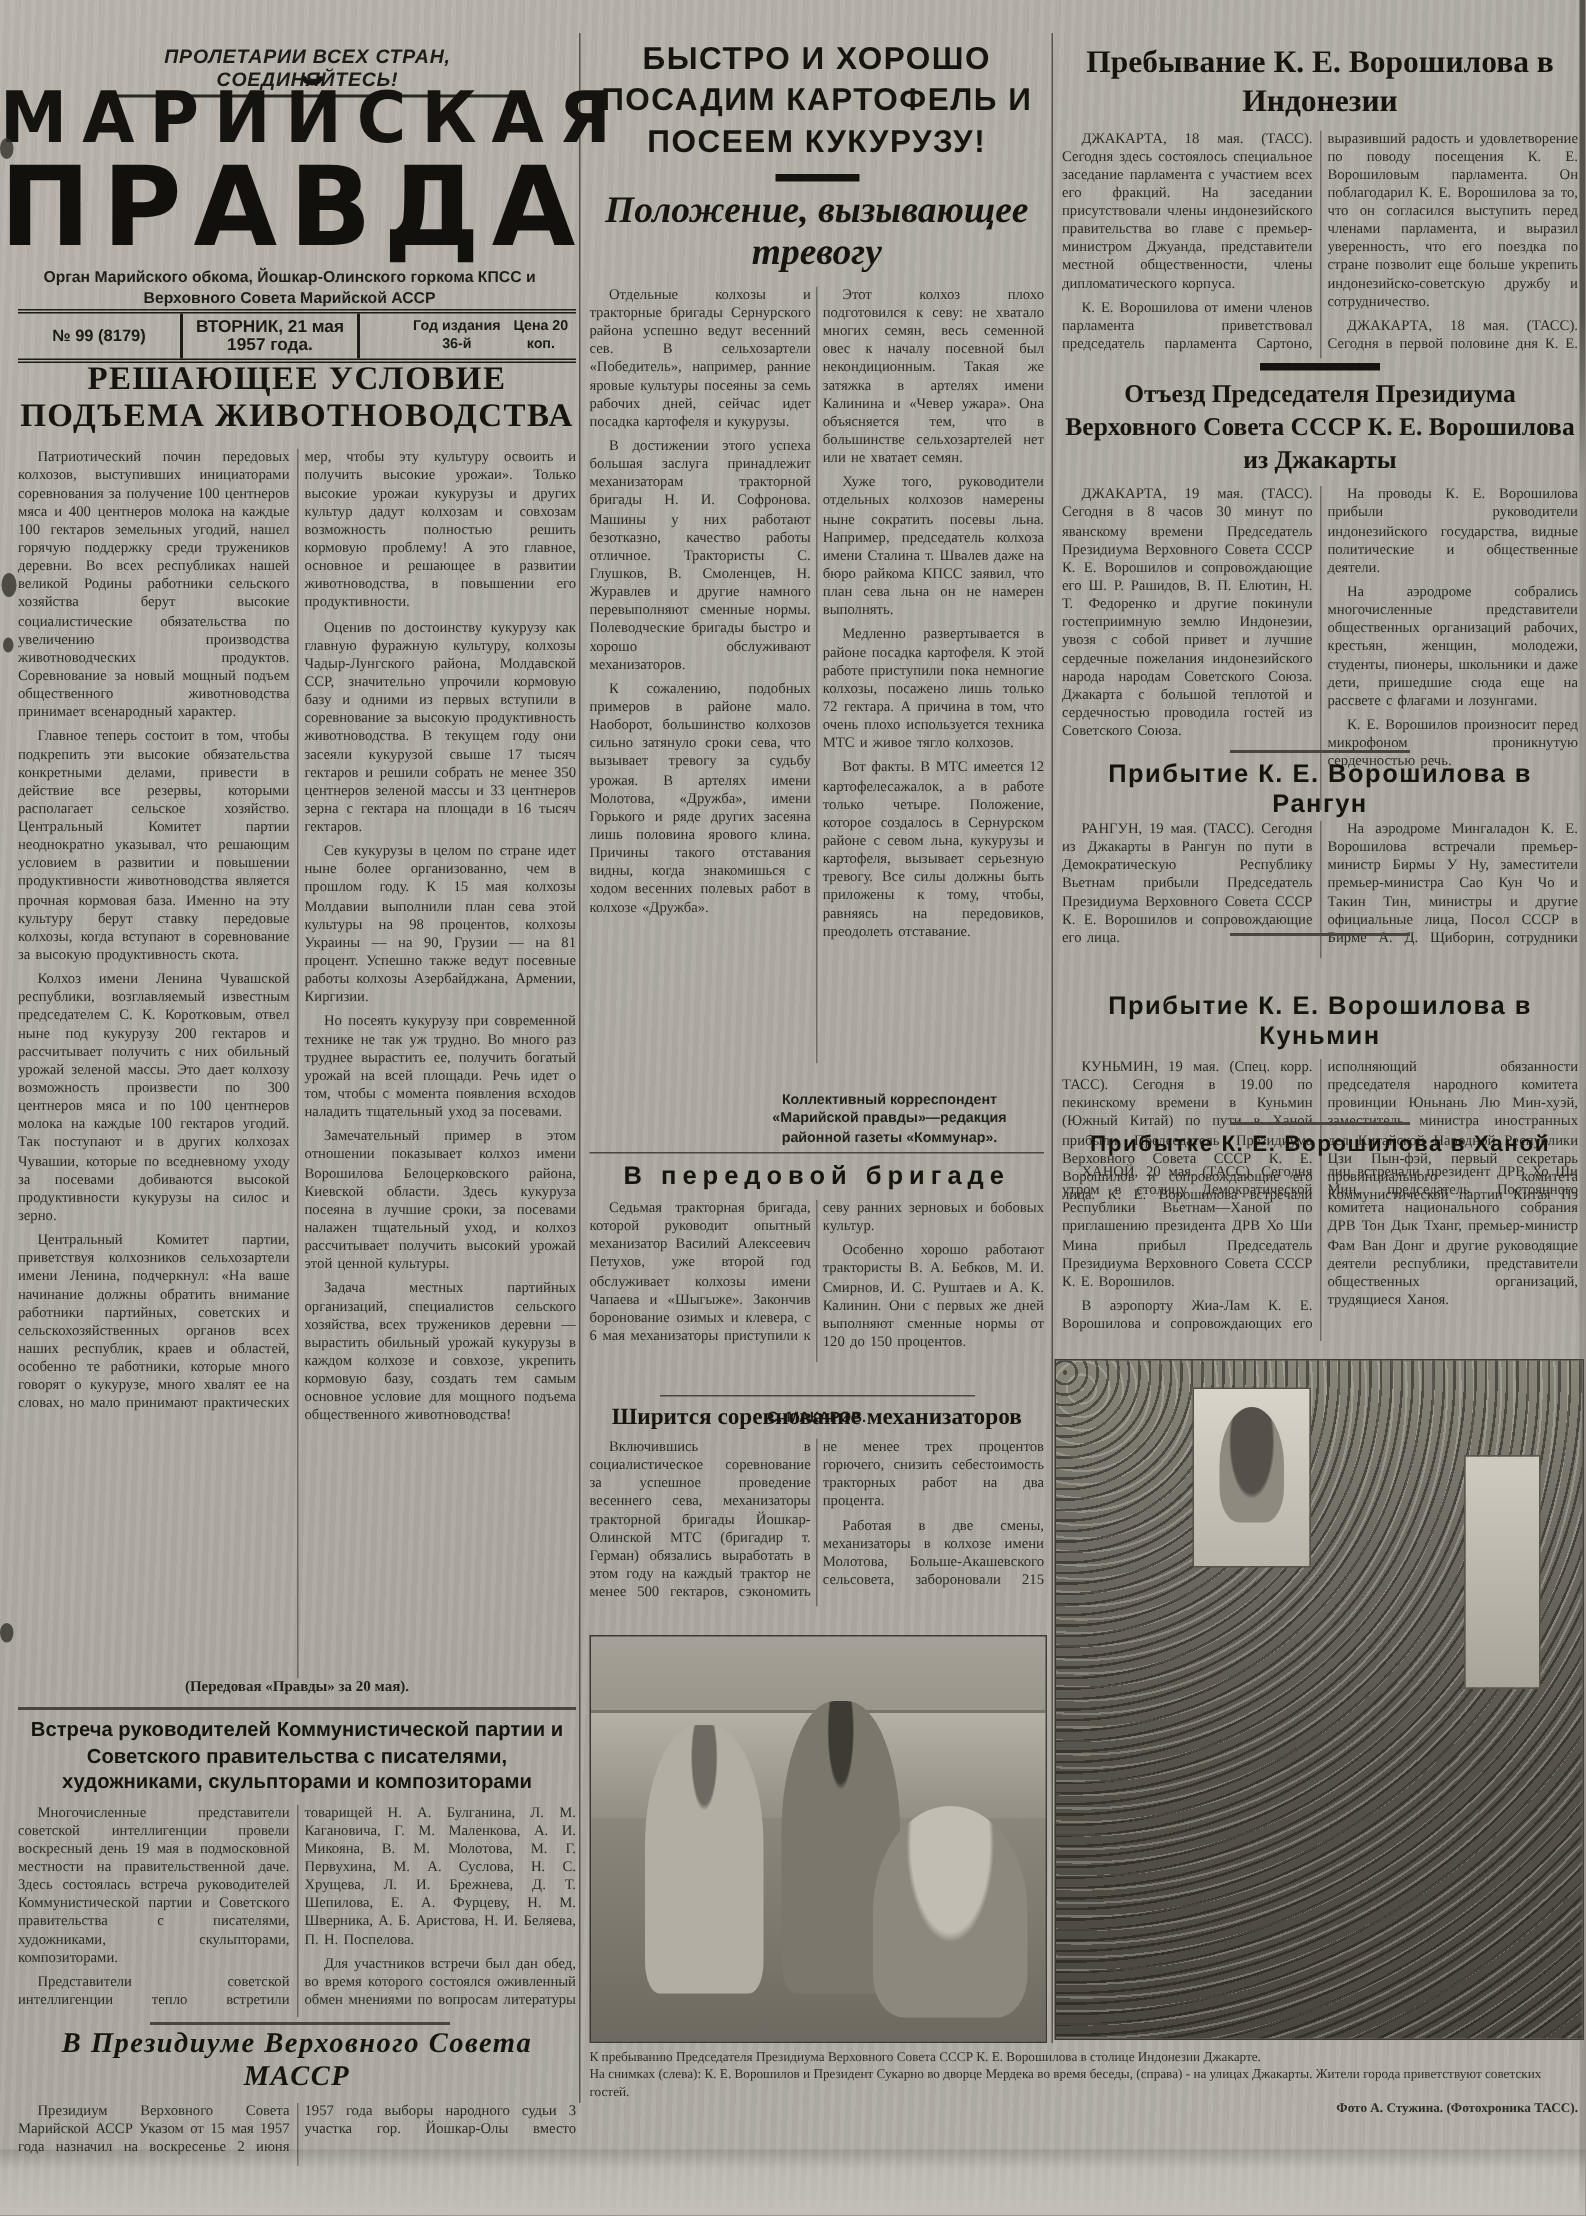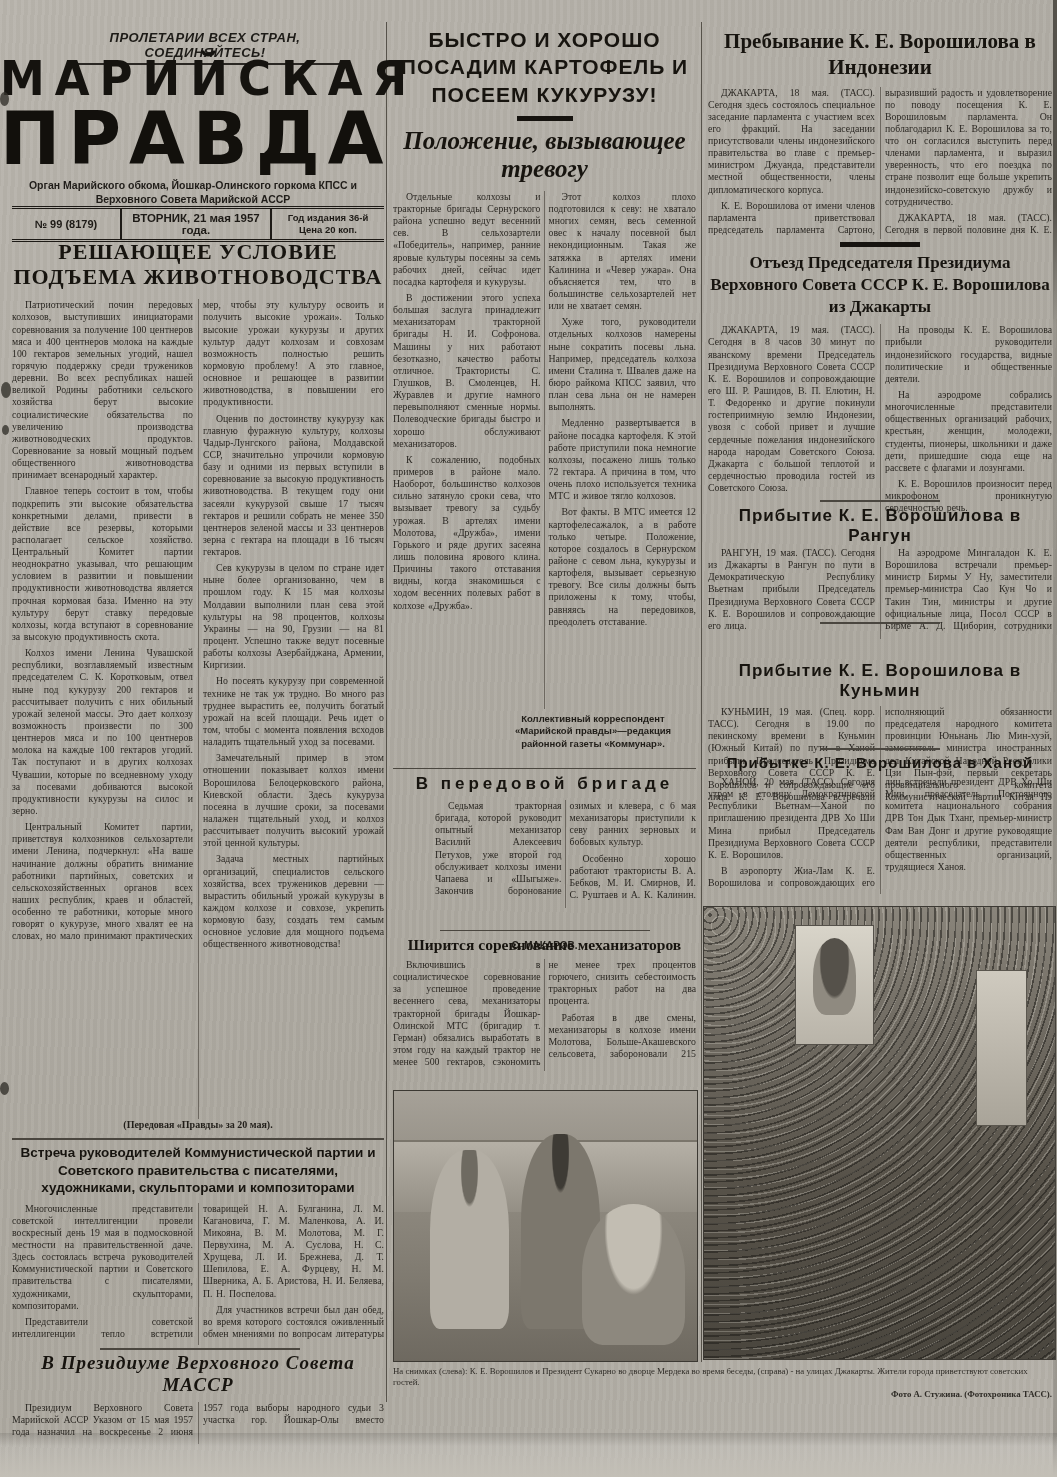--- a/index.html
+++ b/index.html
@@ -23,21 +23,21 @@
     font-family:"DejaVu Sans",sans-serif;font-weight:900;font-size:72px;letter-spacing:8px;
     color:#12100c;transform:scaleY(1.02);}
   .organ{position:absolute;left:28px;top:178px;width:330px;text-align:center;
     font-family:"Liberation Sans",sans-serif;font-weight:bold;font-size:10.5px;line-height:1.35;color:#201d19;}
   .infobar{position:absolute;left:12px;top:206px;width:372px;height:30px;
     border-top:3px double #1d1a16;border-bottom:3px double #1d1a16;display:flex;
     font-family:"Liberation Sans",sans-serif;font-weight:bold;color:#1d1a16;}
   .infobar .cell{display:flex;align-items:center;justify-content:center;text-align:center;}
   .c1{width:108px;font-size:11px;}
   .c2{flex:1;border-left:2px solid #1d1a16;border-right:2px solid #1d1a16;font-size:11.5px;}
-  .c3{width:112px;font-size:9.5px;flex-direction:column;line-height:1.25;}
+  .c3{width:112px;font-size:9.5px;flex-direction:row;line-height:1.25;padding-left:32px;}
   
   .cols2{column-count:2;column-gap:10px;column-rule:1px solid #6d6860;overflow:hidden;}
   .body-txt p{margin:0 0 4px 0;text-indent:13px;text-align:justify;
     font-size:9.8px;line-height:1.24;color:#2b2823;word-spacing:1px;}
   .headline-serif{font-family:"Liberation Serif",serif;font-weight:bold;color:#17140f;text-align:center;}
   .headline-sans{font-family:"Liberation Sans",sans-serif;font-weight:bold;color:#17140f;text-align:center;}
   .byline{font-family:"Liberation Sans",sans-serif;font-weight:bold;font-size:10px;text-align:center;color:#211e19;margin-top:32px;}
   .attribution{font-weight:bold;font-size:10px;text-align:center;color:#211e19;}
   .corr-note{font-family:"Liberation Sans",sans-serif;font-weight:bold;font-size:9.5px;
     text-align:center;color:#211e19;line-height:1.3;}
@@ -138,28 +138,28 @@
     <div class="headline-serif" style="font-size:25px;font-style:italic;font-weight:bold;">Положение, вызывающее тревогу</div>
     <div class="cols2 body-txt" style="height:518px;margin-top:8px;column-gap:8px;">
         <p>Отдельные колхозы и тракторные бригады Сернурского района успешно ведут весенний сев. В сельхозартели «Победитель», например, ранние яровые культуры посеяны за семь рабочих дней, сейчас идет посадка картофеля и кукурузы.</p>
         <p>В достижении этого успеха большая заслуга принадлежит механизаторам тракторной бригады Н. И. Софронова. Машины у них работают безотказно, качество работы отличное. Трактористы С. Глушков, В. Смоленцев, Н. Журавлев и другие намного перевыполняют сменные нормы. Полеводческие бригады быстро и хорошо обслуживают механизаторов.</p>
         <p>К сожалению, подобных примеров в районе мало. Наоборот, большинство колхозов сильно затянуло сроки сева, что вызывает тревогу за судьбу урожая. В артелях имени Молотова, «Дружба», имени Горького и ряде других засеяна лишь половина ярового клина. Причины такого отставания видны, когда знакомишься с ходом весенних полевых работ в колхозе «Дружба».</p>
         <p>Этот колхоз плохо подготовился к севу: не хватало многих семян, весь семенной овес к началу посевной был некондиционным. Такая же затяжка в артелях имени Калинина и «Чевер ужара». Она объясняется тем, что в большинстве сельхозартелей нет или не хватает семян.</p>
         <p>Хуже того, руководители отдельных колхозов намерены ныне сократить посевы льна. Например, председатель колхоза имени Сталина т. Швалев даже на бюро райкома КПСС заявил, что план сева льна он не намерен выполнять.</p>
         <p>Медленно развертывается в районе посадка картофеля. К этой работе приступили пока немногие колхозы, посажено лишь только 72 гектара. А причина в том, что очень плохо используется техника МТС и живое тягло колхозов.</p>
         <p>Вот факты. В МТС имеется 12 картофелесажалок, а в работе только четыре. Положение, которое создалось в Сернурском районе с севом льна, кукурузы и картофеля, вызывает серьезную тревогу. Все силы должны быть приложены к тому, чтобы, равняясь на передовиков, преодолеть отставание.</p>
       </div>
-    <div class="corr-note" style="width:200px;margin-left:100px;margin-top:4px;">Коллективный корреспондент «Марийской правды»—редакция районной газеты «Коммунар».</div>
+    <div class="corr-note" style="width:200px;margin-left:100px;margin-top:19px;">Коллективный корреспондент «Марийской правды»—редакция районной газеты «Коммунар».</div>
   </div>
 
   <div class="hrule" style="left:393px;top:768px;width:303px;"></div>
 
   <div style="position:absolute;left:393px;top:774px;width:303px;">
     <div class="headline-sans" style="font-size:17px;letter-spacing:4px;">В передовой бригаде</div>
-    <div class="cols2 body-txt" style="height:108px;margin-top:6px;column-gap:8px;margin-left:42px;">
+    <div class="cols2 body-txt" style="height:108px;margin-top:6px;column-gap:8px;">
         <p>Седьмая тракторная бригада, которой руководит опытный механизатор Василий Алексеевич Петухов, уже второй год обслуживает колхозы имени Чапаева и «Шыгыже». Закончив боронование озимых и клевера, с 6 мая механизаторы приступили к севу ранних зерновых и бобовых культур.</p>
         <p>Особенно хорошо работают трактористы В. А. Бебков, М. И. Смирнов, И. С. Руштаев и А. К. Калинин. Они с первых же дней выполняют сменные нормы от 120 до 150 процентов.</p>
       </div>
     <div class="byline">С. МАКАРОВ.</div>
   </div>
 
   <div class="hrule" style="left:440px;top:930px;width:210px;"></div>
 
   <div style="position:absolute;left:393px;top:936px;width:303px;">
     <div class="headline-serif" style="font-size:15.5px;">Ширится соревнование механизаторов</div>
@@ -228,20 +228,21 @@
   </div>
 
   <div class="photo photo-crowd" style="left:703px;top:906px;width:351px;height:452px;">
     <div class="ph-banner">
       <div class="ph-portrait"></div>
     </div>
     <div class="ph-sign"></div>
   </div>
 
   <div class="caption" style="left:393px;top:1366px;width:659px;">
+    <p>К пребыванию Председателя Президиума Верховного Совета СССР К. Е. Ворошилова в столице Индонезии Джакарте.</p>
     <p>На снимках (слева): К. Е. Ворошилов и Президент Сукарно во дворце Мердека во время беседы, (справа) - на улицах Джакарты. Жители города приветствуют советских гостей.</p>
     <p class="credit">Фото А. Стужина. (Фотохроника ТАСС).</p>
   </div>
 
   <div class="artifact" style="left:0px;top:92px;width:9px;height:14px;"></div>
   <div class="artifact" style="left:1px;top:382px;width:10px;height:16px;"></div>
   <div class="artifact" style="left:2px;top:425px;width:7px;height:10px;"></div>
   <div class="artifact" style="left:0px;top:1082px;width:9px;height:13px;"></div>
   <div class="edge-right"></div>
   <div class="bottom-band"></div>

